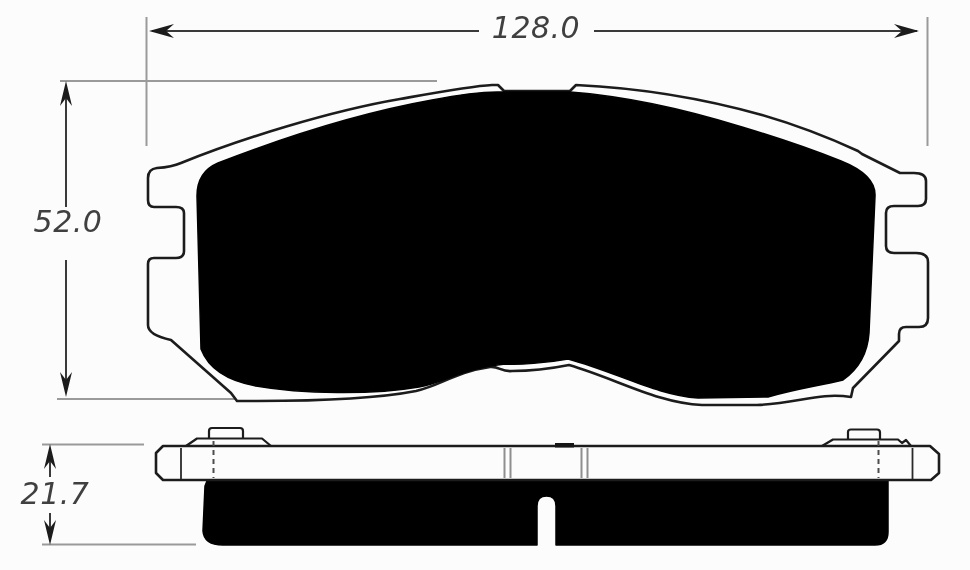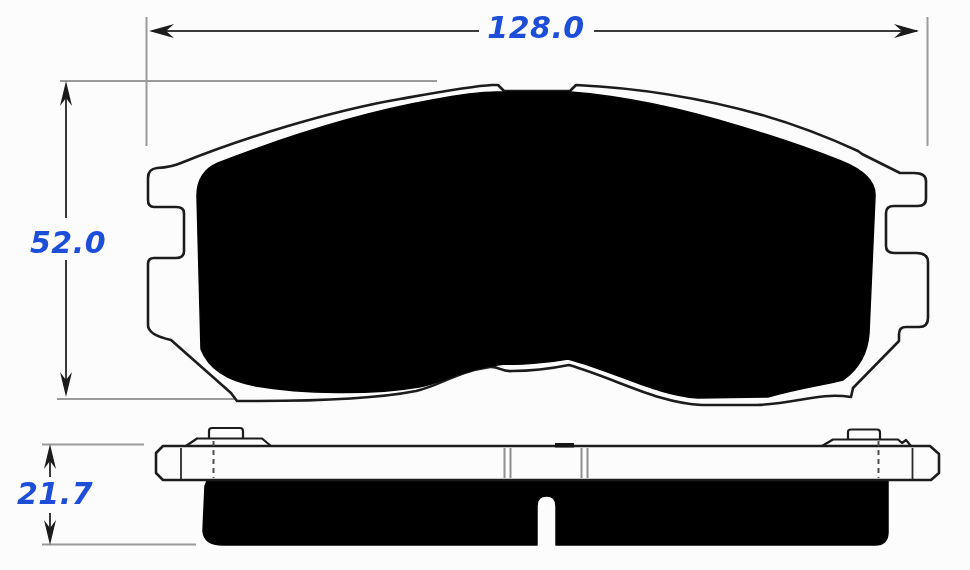--- a/index.html
+++ b/index.html
@@ -4,22 +4,22 @@
 <style>
   html,body{margin:0;padding:0;background:#ffffff;}
   .stage{
     position:relative;width:970px;height:570px;
     background:#fcfcfc;overflow:hidden;
     font-family:"DejaVu Sans",sans-serif;
   }
   .stage svg{position:absolute;left:0;top:0;}
   .dim-label{
     position:absolute;transform:translate(-50%,-50%);
-    font-style:italic;font-weight:bold;font-size:30px;line-height:1;
-    color:#1d4ed8;white-space:nowrap;background:#fcfcfc;padding:0 3px;
+    font-style:italic;font-weight:normal;font-size:30px;line-height:1;
+    color:#404040;white-space:nowrap;background:#fcfcfc;padding:0 3px;
     letter-spacing:0.5px;
   }
 </style>
 </head>
 <body>
 
 <div class="stage">
 
   <svg width="970" height="570" viewBox="0 0 970 570">
 
@@ -136,17 +136,17 @@
 
       <g stroke="#4d4d4d" stroke-width="2" stroke-dasharray="5 4">
         <line x1="213.5" y1="441" x2="213.5" y2="478"></line>
         <line x1="878.5" y1="441" x2="878.5" y2="478"></line>
       </g>
     </g>
   </svg>
 
   <div class="dim-label" style="left:536px;top:28px;">128.0</div>
 
-  <div class="dim-label" style="left:68px;top:243px;">52.0</div>
+  <div class="dim-label" style="left:68px;top:222px;">52.0</div>
 
   <div class="dim-label" style="left:55px;top:494px;">21.7</div>
 
 </div>
 
 </body></html>

